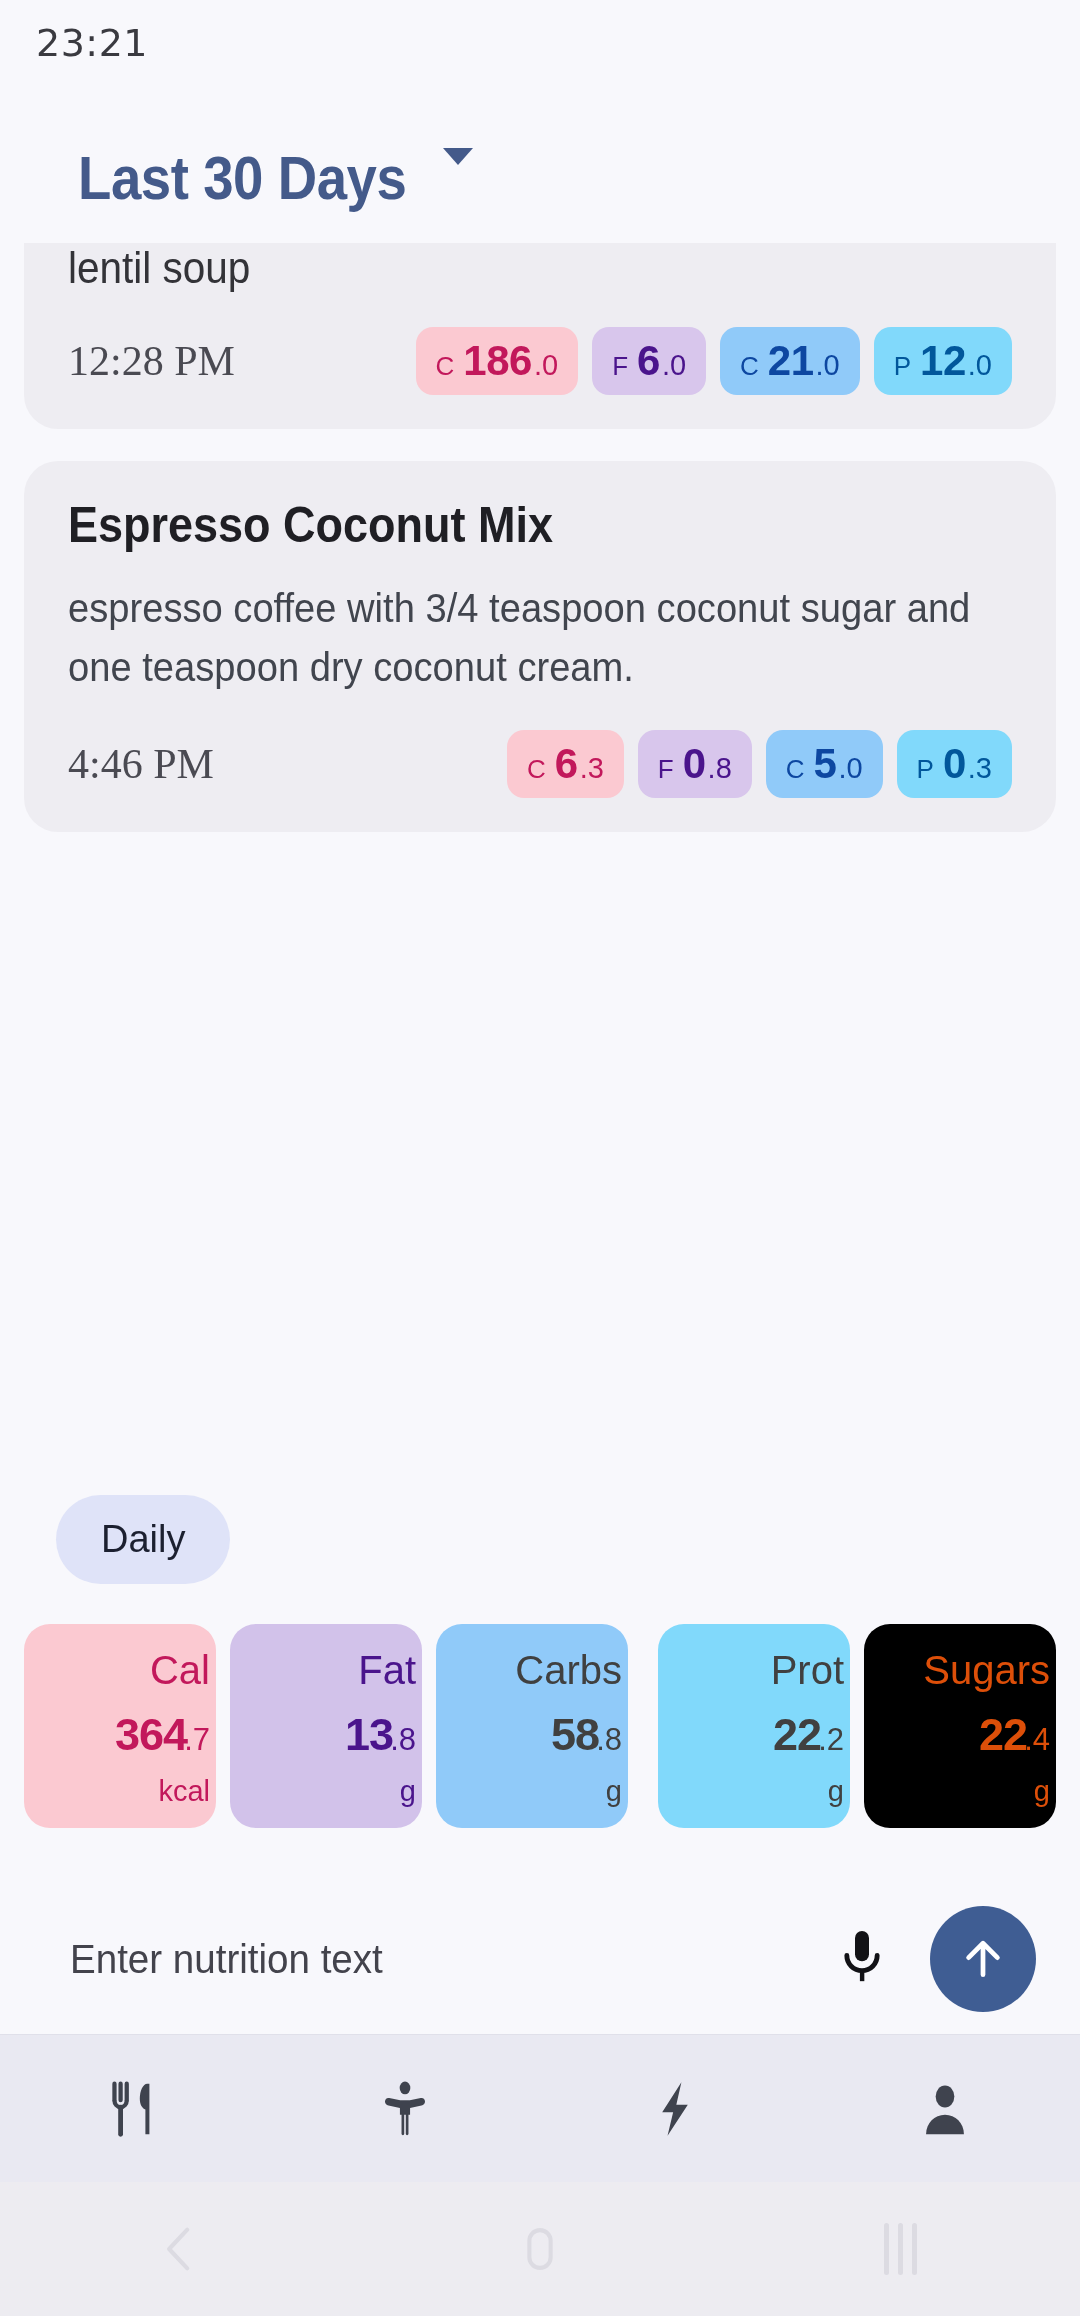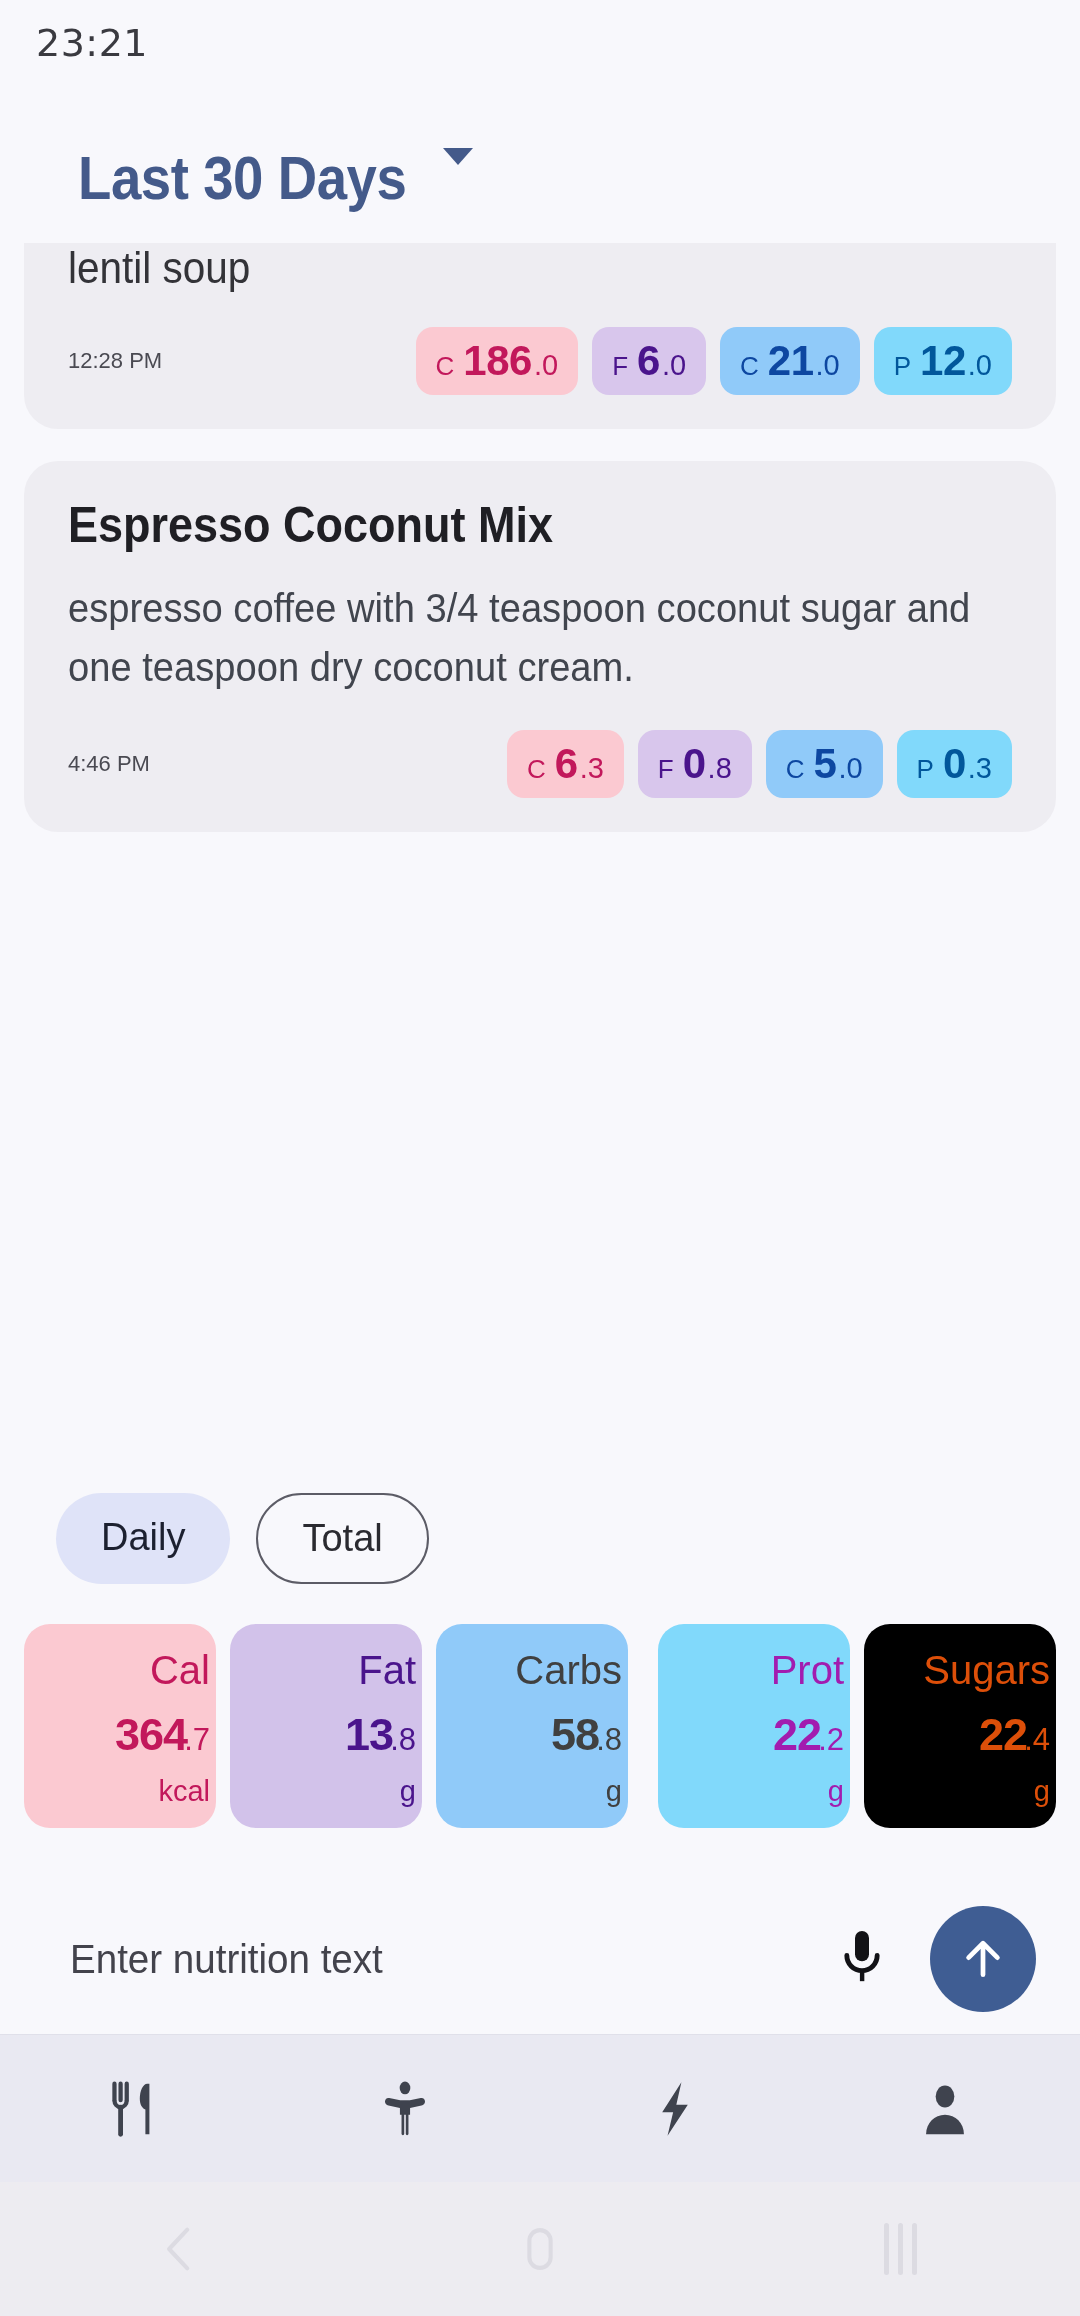--- a/index.html
+++ b/index.html
@@ -166,23 +166,23 @@
     transform-origin: left center;
     width: 107%;
   }
 
   .entry-footer {
     display: flex;
     align-items: center;
     margin-top: 34px;
   }
   .entry-time {
-    font-size: 22px;
+    font-size: 42px;
     color: #4a4a52;
-    font-family: Liberation Sans, sans-serif;
+    font-family: Liberation Serif, serif;
     white-space: nowrap;
   }
   .pill-row {
     display: flex;
     gap: 14px;
     margin-left: auto;
     align-items: center;
   }
   .pill {
     border-radius: 17px;
@@ -274,21 +274,21 @@
     margin-left: -3px;
   }
   .macro-unit {
     font-size: 29px;
     line-height: 1;
     font-family: "Liberation Sans Narrow", "Liberation Sans", sans-serif;
   }
   .macro-card.cal  { background: #fbc9d1; color: #c2185b; }
   .macro-card.fat  { background: #d2c2ea; color: #4a148c; }
   .macro-card.carb { background: #90caf9; color: #404040; }
-  .macro-card.prot { background: #81d9fb; color: #a21caf; margin-left: 16px; }
+  .macro-card.prot { background: #81d9fb; color: #404040; margin-left: 16px; }
   .macro-card.sug  { background: #000000; color: #dd4f09; }
 
   
   .input-bar {
     display: flex;
     align-items: center;
     padding: 0 44px 0 70px;
     height: 150px;
     flex: 0 0 150px;
     background: #f8f8fc;
@@ -434,21 +434,20 @@
             <span class="pl">P</span>
             <span class="pv">0</span>
             <span class="pd">.3</span>
           </div>
         </div>
       </div>
     </div>
 
     <div class="toggle-row">
       <div class="toggle-btn active">Daily</div>
-      <div class="toggle-btn inactive">Total</div>
     </div>
 
     <div class="macro-row">
       <div class="macro-card cal">
         <div class="macro-name">Cal</div>
         <div class="macro-val">
           <span class="mv">364</span><span class="md">.7</span>
         </div>
         <div class="macro-unit">kcal</div>
       </div>

